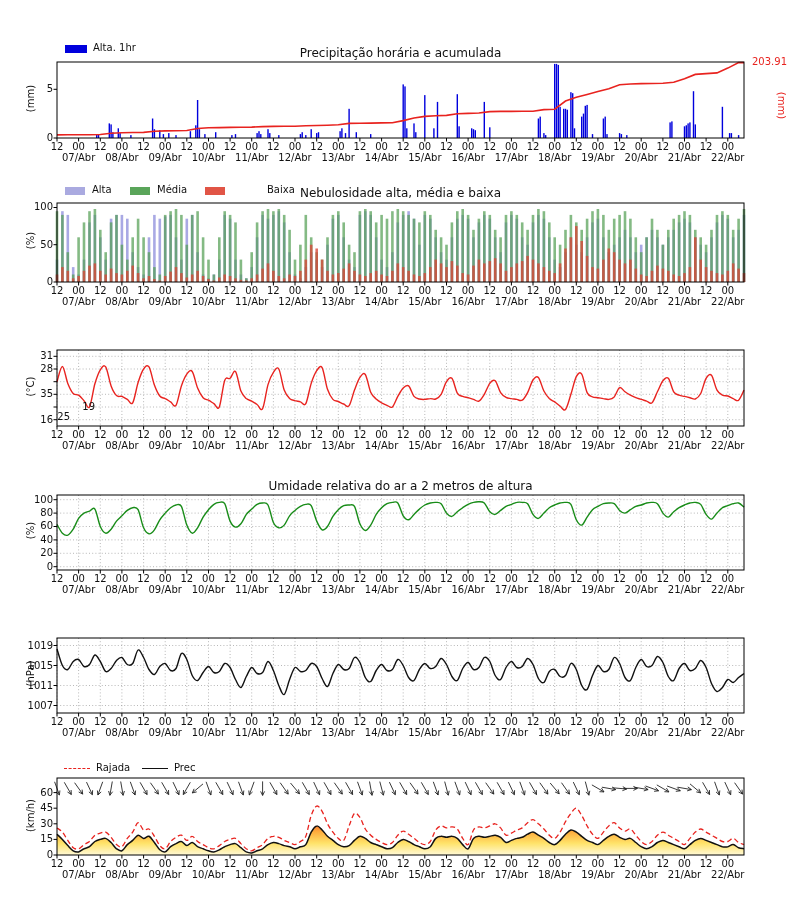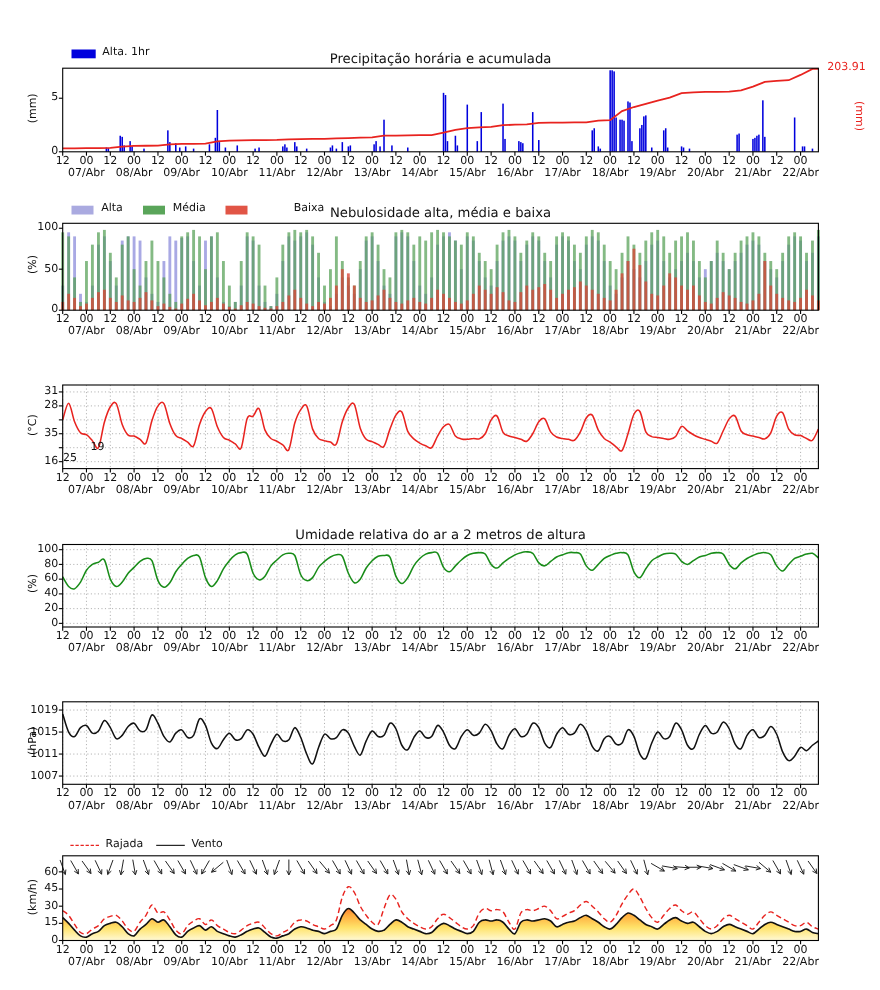--- a/index.html
+++ b/index.html
@@ -45,21 +45,21 @@
   <div class="ylab" style="left:-10px;top:381px;">(°C)</div>
 
   <div class="panel-title" style="top:479px;">Umidade relativa do ar a 2 metros de altura</div>
   <div class="ylab" style="left:-10px;top:525px;">(%)</div>
 
   <div class="ylab" style="left:-10px;top:668px;">(hPa)</div>
 
   <div class="line-sample" style="left:64px;top:768px;border-top:1.6px dashed #e8231f;"></div>
   <div class="legend-label" style="left:96px;top:762px;">Rajada</div>
   <div class="line-sample" style="left:142px;top:768px;border-top:1.6px solid #111;"></div>
-  <div class="legend-label" style="left:174px;top:762px;">Vento</div>
+  <div class="legend-label" style="left:174px;top:762px;">Prec</div>
   <div class="ylab" style="left:-10px;top:810px;">(km/h)</div>
 
   <div id="plots">
       <svg class="plot" width="700" height="81" style="top: 62px;">
         <g>
           <rect x="46.0" y="72.1" width="1.4" height="3.9" fill="#0000dd"></rect>
           <rect x="47.8" y="72.6" width="1.4" height="3.4" fill="#0000dd"></rect>
           <rect x="58.6" y="61.4" width="1.4" height="14.6" fill="#0000dd"></rect>
           <rect x="60.4" y="62.4" width="1.4" height="13.6" fill="#0000dd"></rect>
           <rect x="62.2" y="70.2" width="1.4" height="5.8" fill="#0000dd"></rect>

